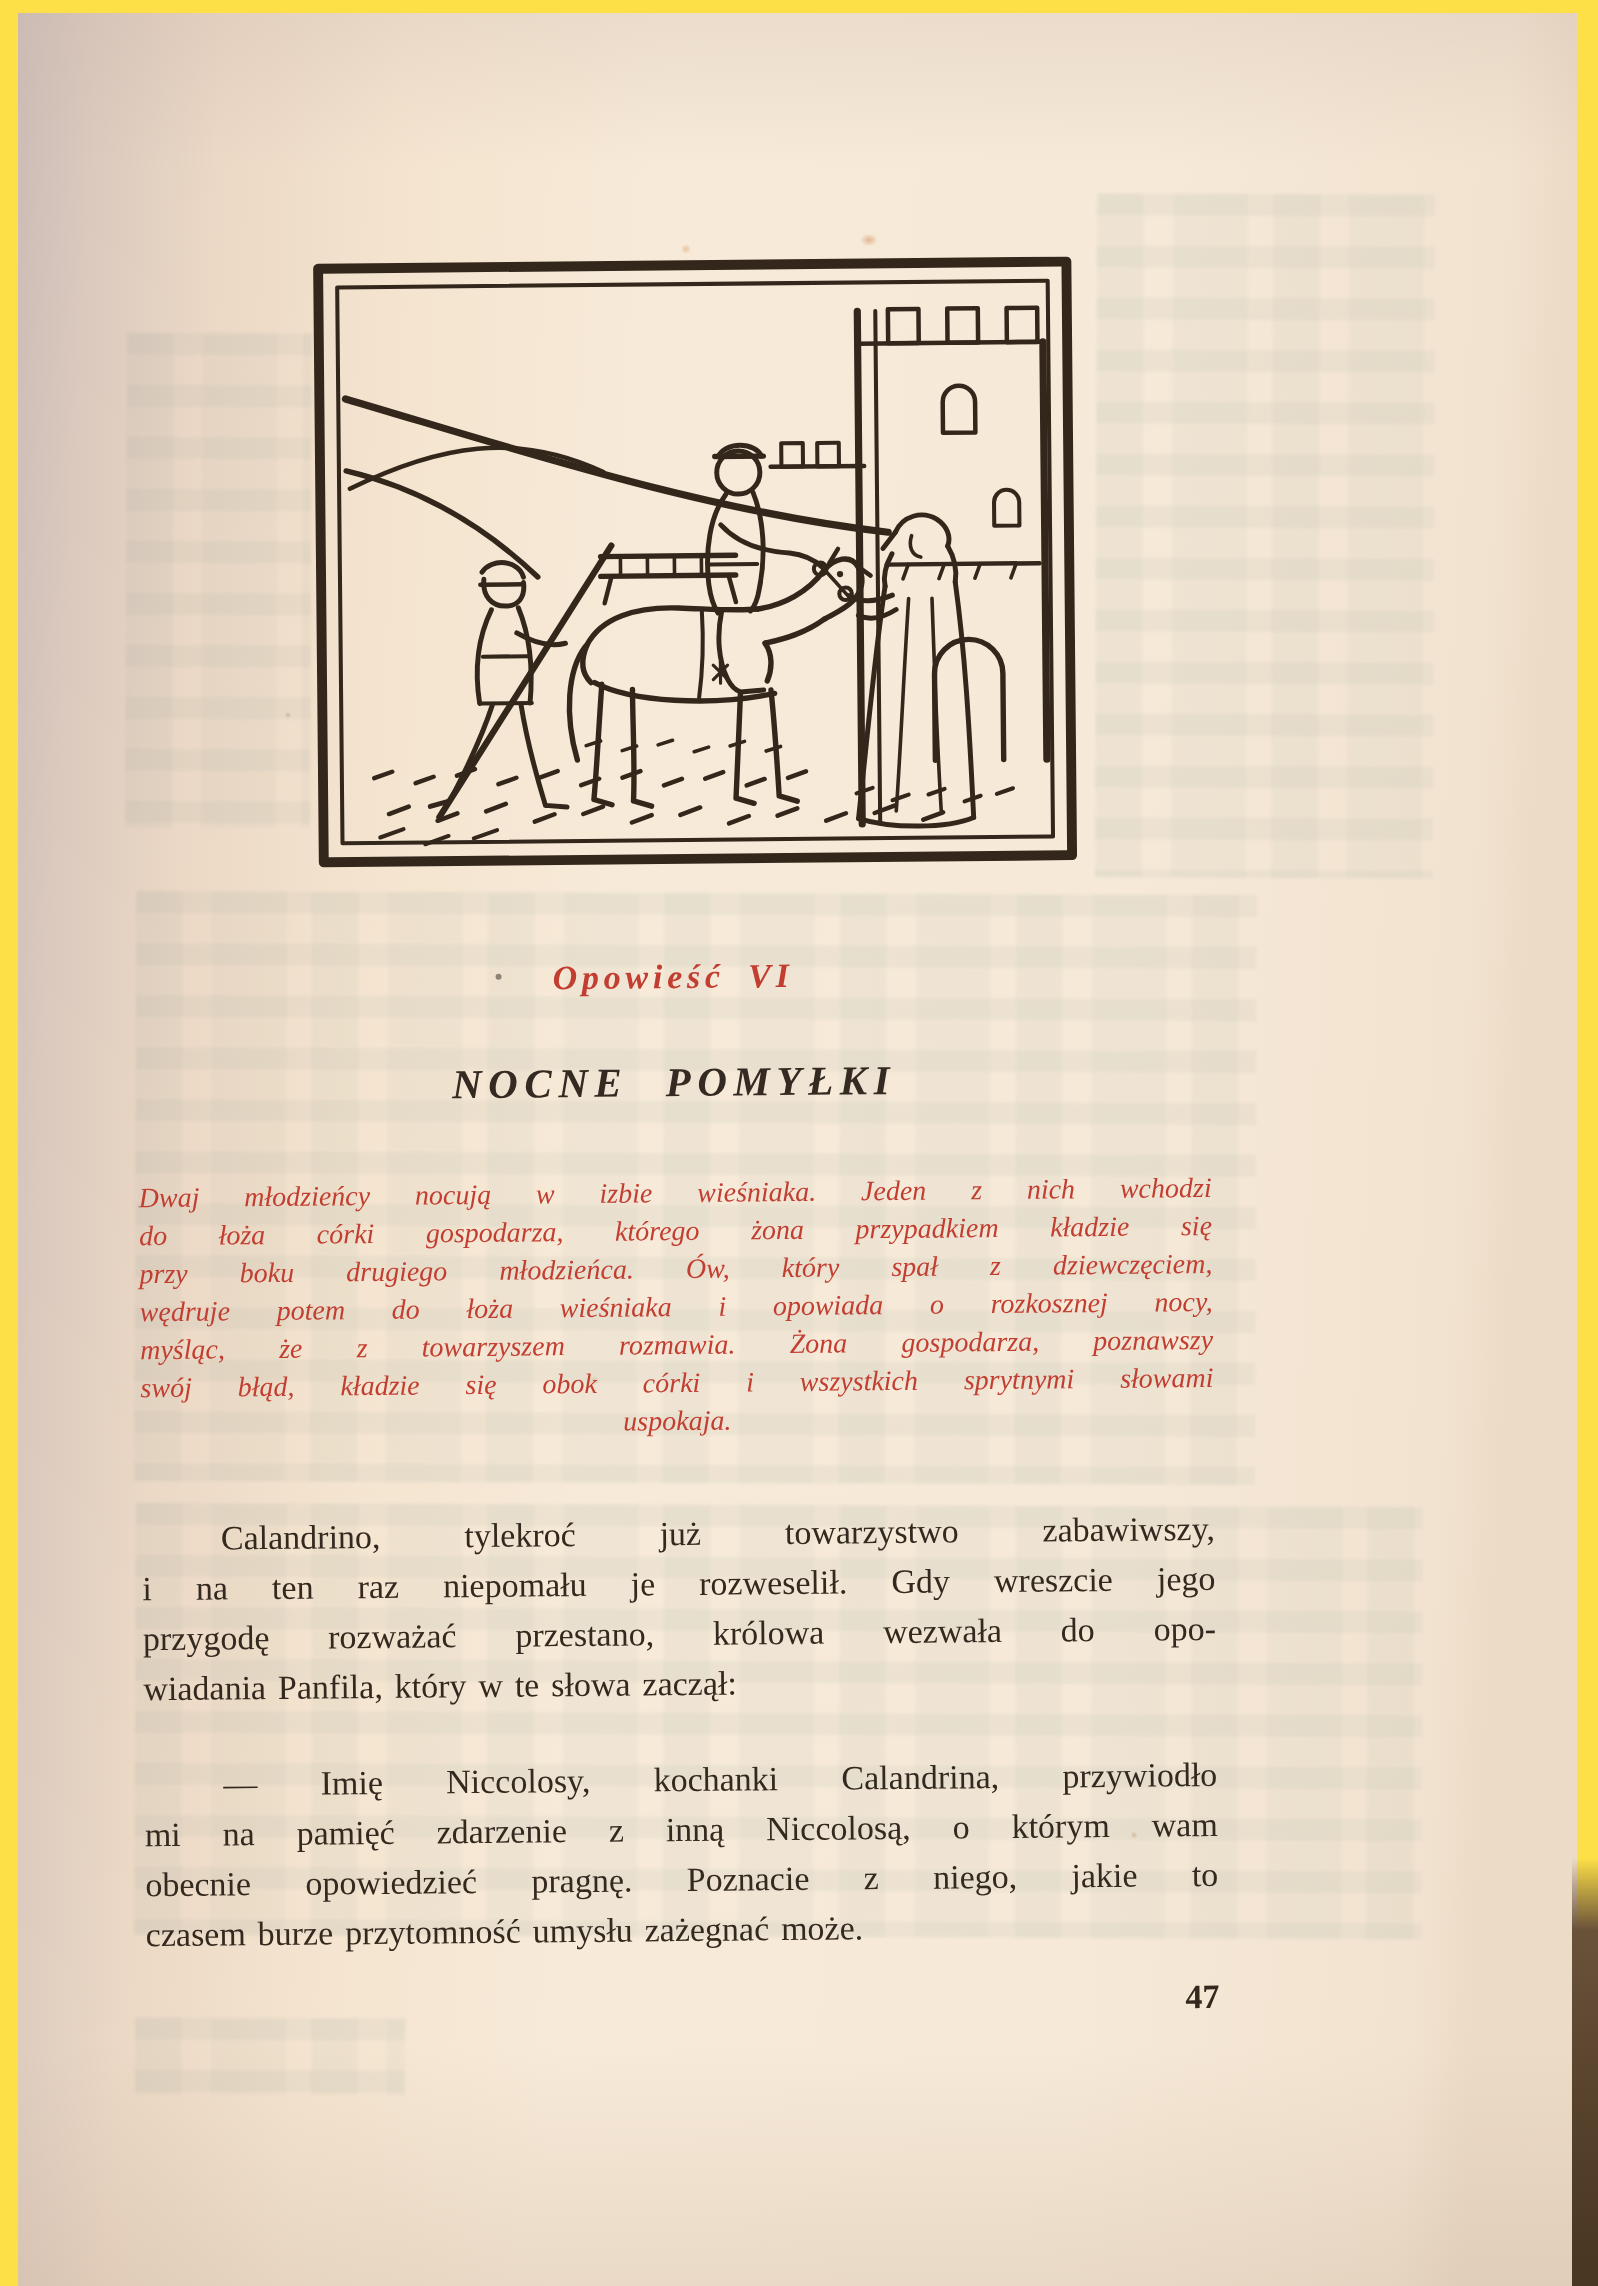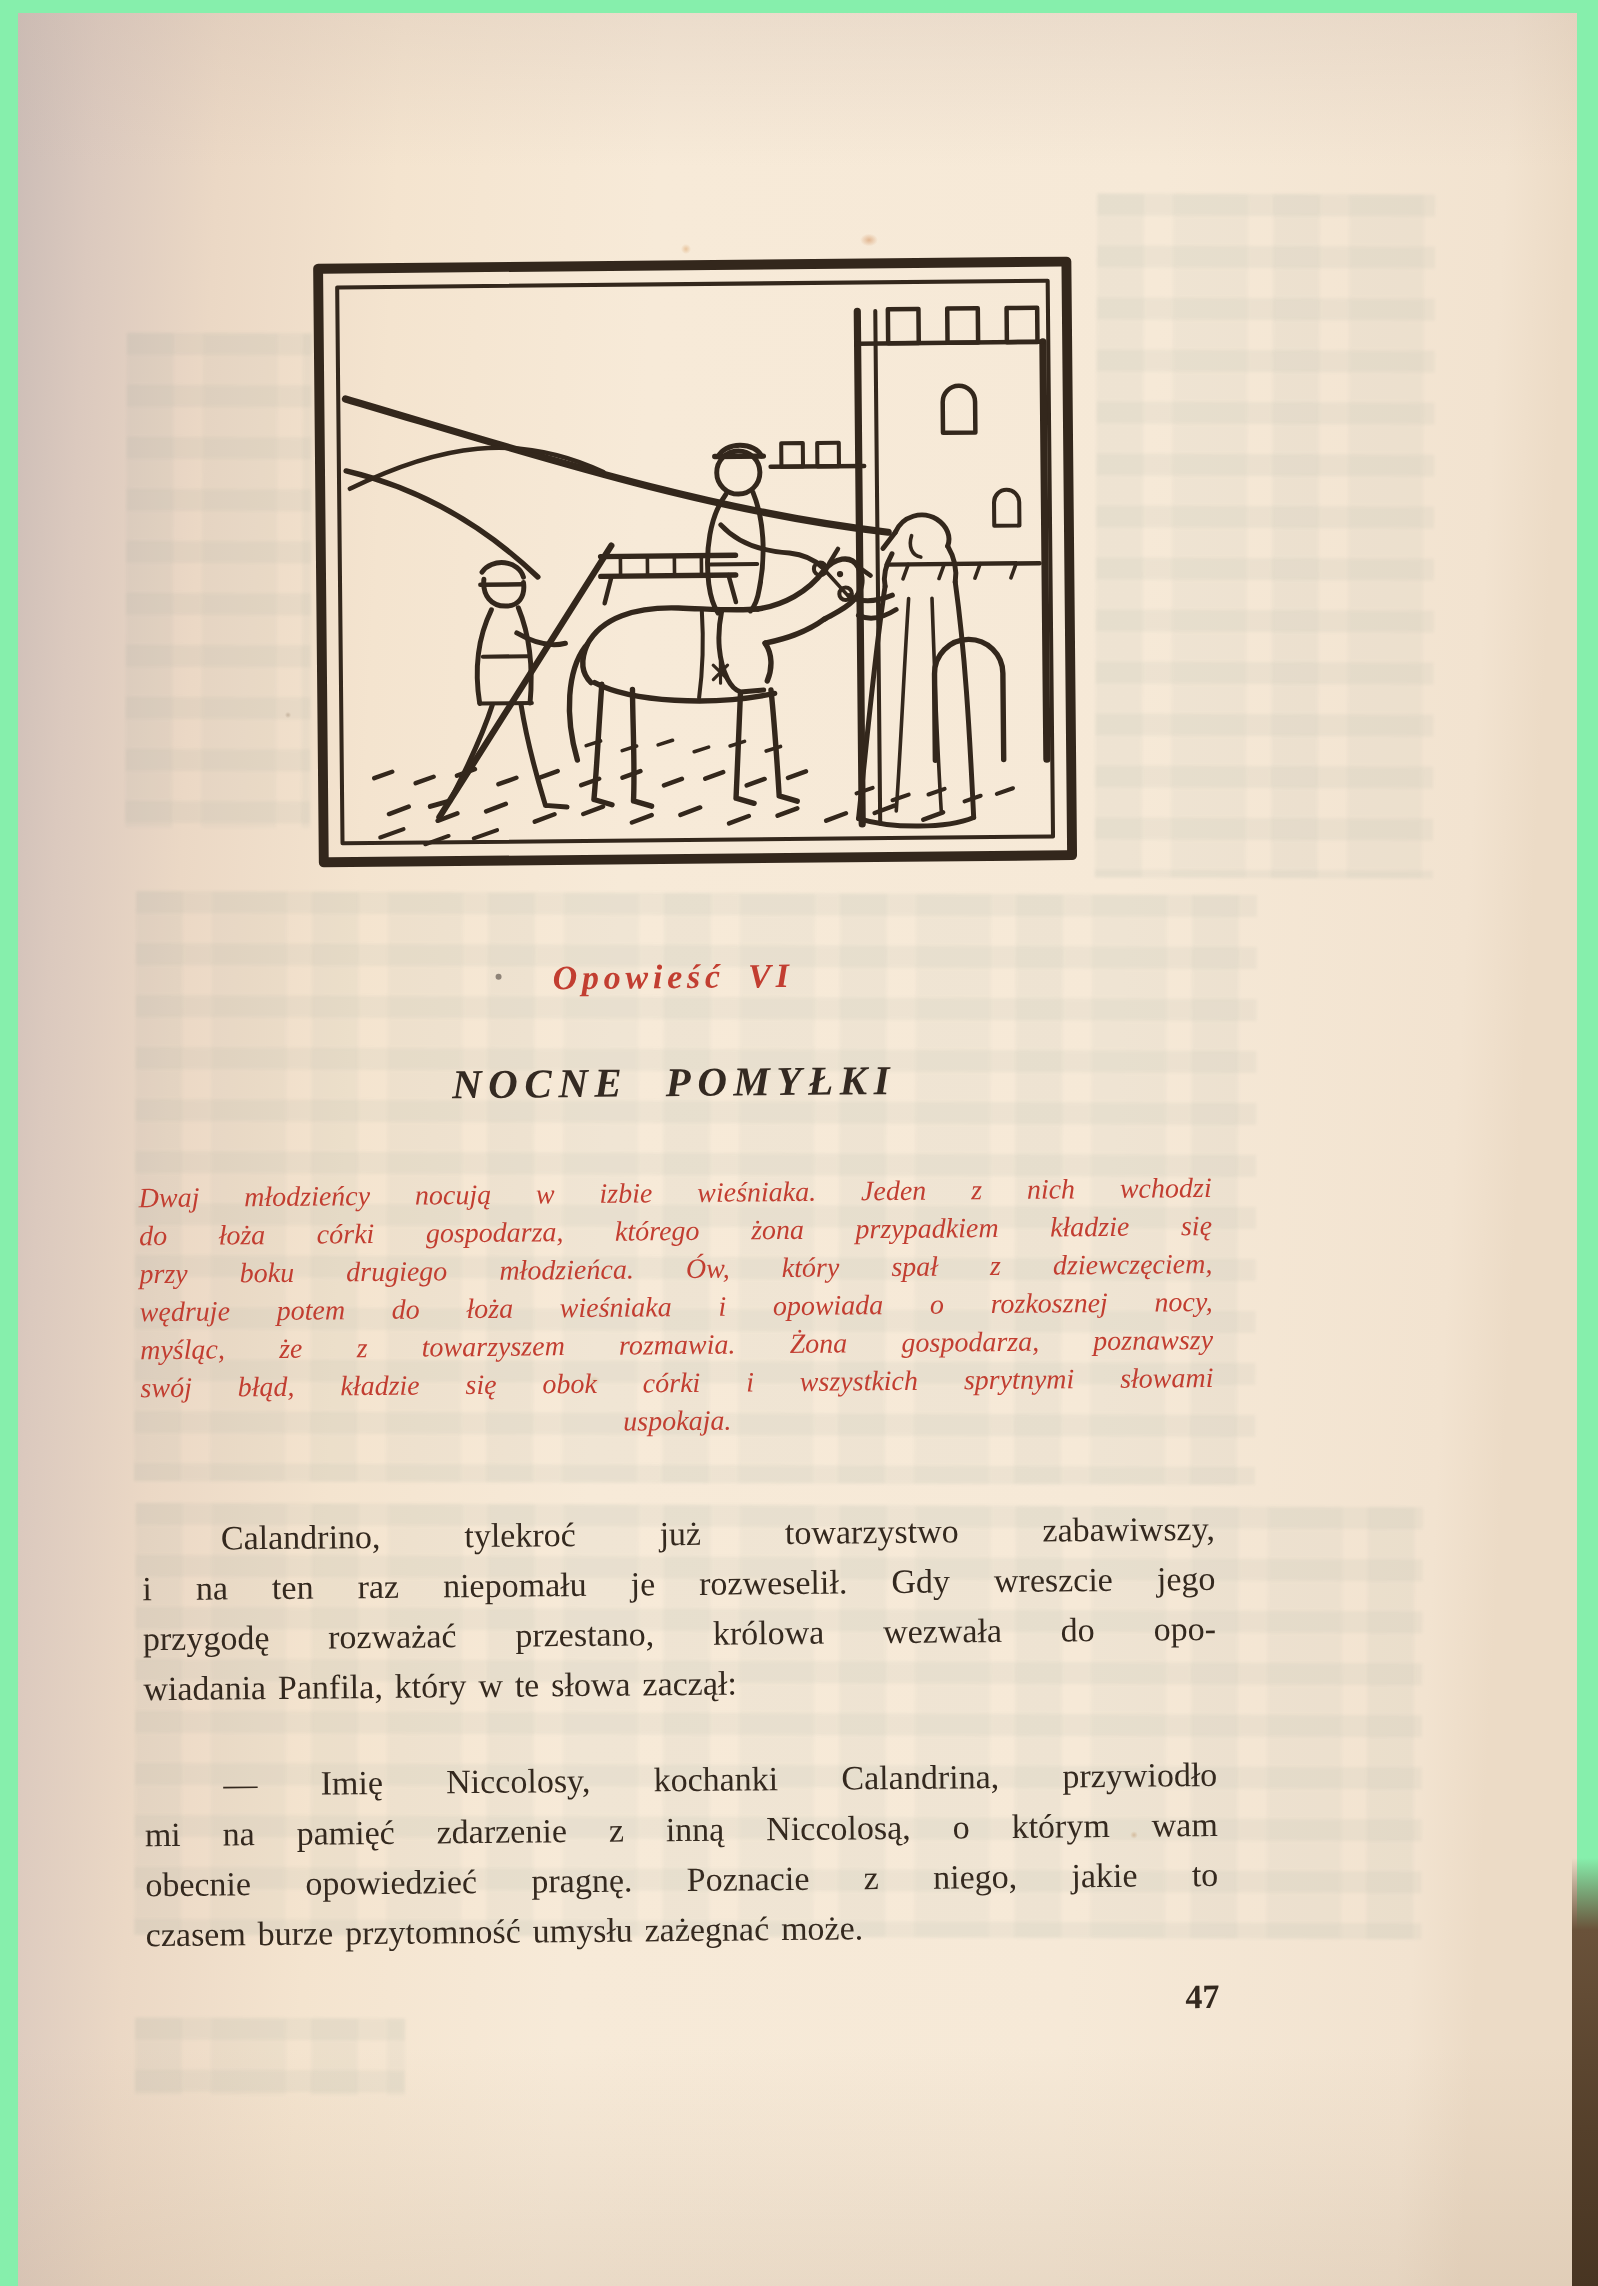--- a/index.html
+++ b/index.html
@@ -1,16 +1,16 @@
 <!DOCTYPE html>
 <html lang="pl" style="font-size:14.4px"><head>
 <meta charset="utf-8">
 <style>
   html,body{margin:0;padding:0;background:#eff1f2;}
-  .scan{position:relative;width:1599px;height:2286px;background:#86efac;overflow:hidden;
+  .scan{position:relative;width:1599px;height:2286px;background:#fde047;overflow:hidden;
         font-family:"Liberation Serif", serif;}
   
   .page{position:absolute;left:18px;top:12.6px;width:1559px;height:2274px;
     background:
       radial-gradient(12.6px 9px at 851px 227px, rgba(200,120,60,.45), rgba(200,120,60,0) 70%),
       radial-gradient(7.2px 7.2px at 668px 236px, rgba(210,140,70,.40), rgba(210,140,70,0) 70%),
       radial-gradient(9px 7.2px at 576px 1368px, rgba(200,150,90,.30), rgba(200,150,90,0) 70%),
       radial-gradient(5.4px 5.4px at 1116px 1822px, rgba(190,130,70,.38), rgba(190,130,70,0) 70%),
       radial-gradient(4.5px 4.5px at 270px 702px, rgba(120,90,60,.30), rgba(120,90,60,0) 70%),
       linear-gradient(180deg, rgba(205,185,172,.28) 0, rgba(205,185,172,0) 153px, rgba(0,0,0,0) 2034px, rgba(185,160,135,.22) 2274px),

